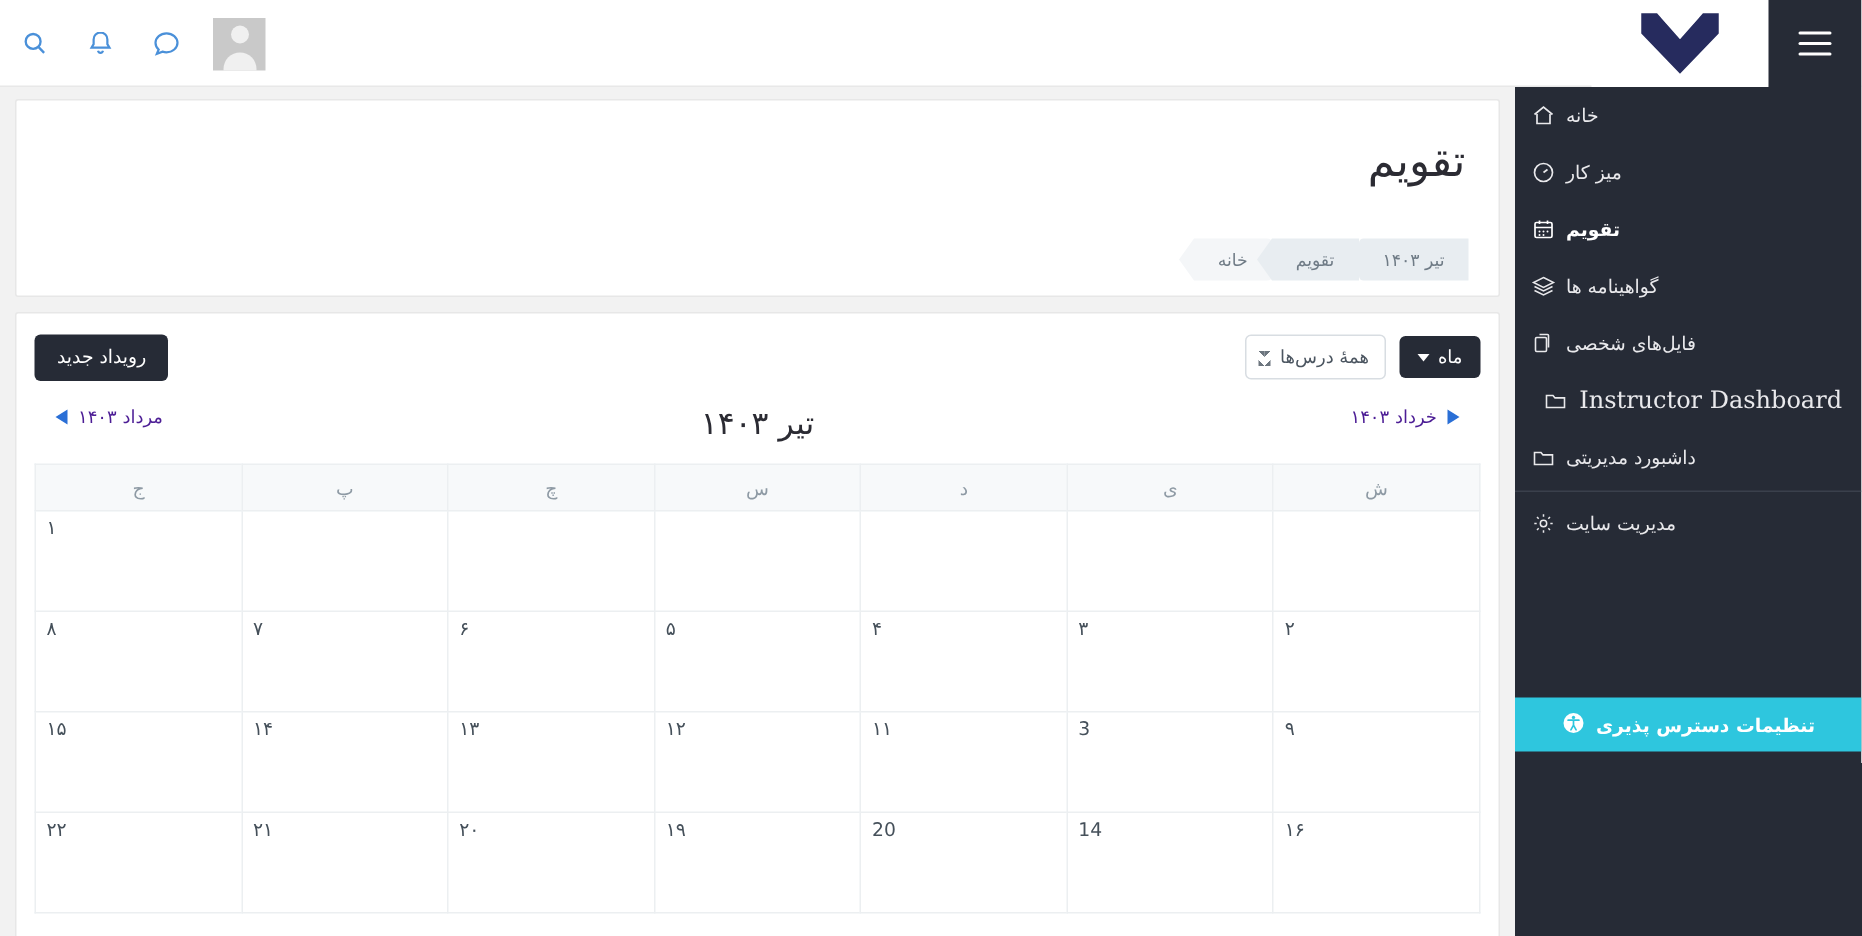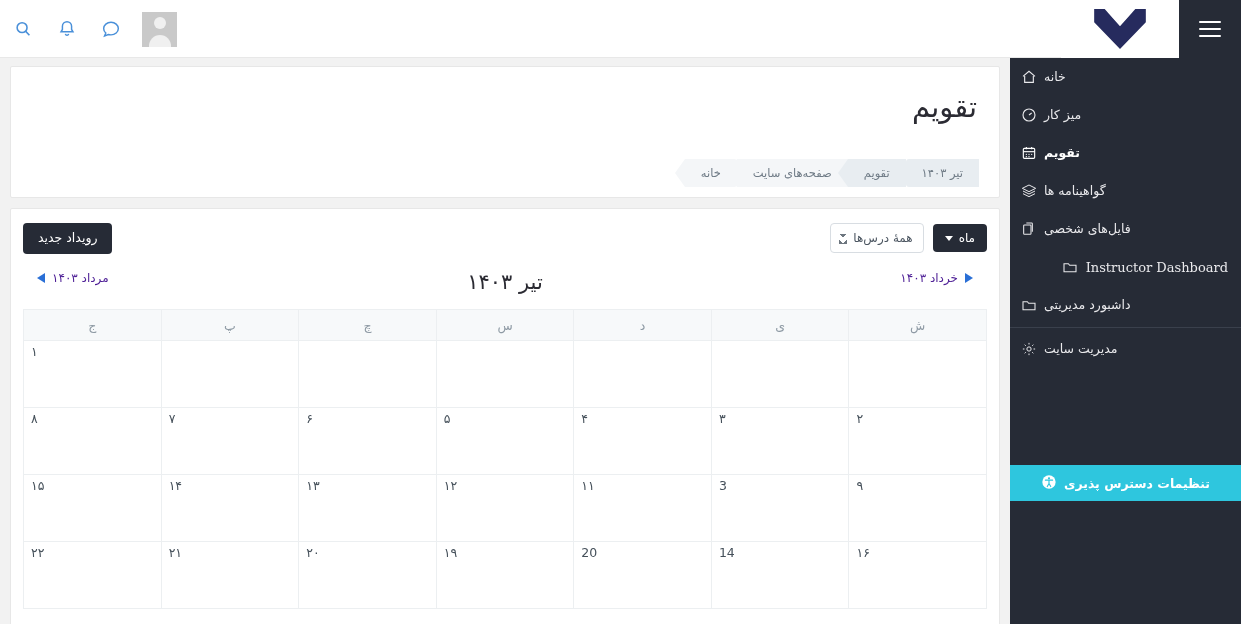--- a/index.html
+++ b/index.html
@@ -133,21 +133,21 @@
     white-space: nowrap;
     direction: rtl;
   }
   .nav-item.active { font-weight: bold; color: #ffffff; }
   .nav-item .nav-label { line-height: 1; }
   .nav-item .nav-ico {
     width: 17px; height: 17px;
     display: flex; align-items: center; justify-content: center;
     flex: none;
   }
-  .nav-item.latin { direction: ltr; font-family: "DejaVu Serif", "Liberation Serif", serif; font-size: 13px; }
+  .nav-item.latin { direction: ltr; font-family: "DejaVu Serif", "Liberation Serif", serif; font-size: 16px; }
   .nav-sep {
     height: 1px;
     background: #3a404c;
     margin: 3px 0 2px 0;
   }
 
   
   .a11y {
     position: absolute;
     bottom: 0; right: 0;
@@ -534,21 +534,20 @@
   </div>
 
   <div class="main">
 
     <div class="header-card">
       <div class="page-title">تقویم</div>
 
       <div class="breadcrumb">
         <div class="crumb alt last">تیر ۱۴۰۳</div>
         <div class="crumb alt">تقویم</div>
-        <div class="crumb">صفحه‌های سایت</div>
         <div class="crumb first">خانه</div>
       </div>
     </div>
 
     <div class="cal-card">
 
       <div class="cal-toolbar">
         <button class="btn-new">رویداد جدید</button>
 
         <div class="toolbar-right">

